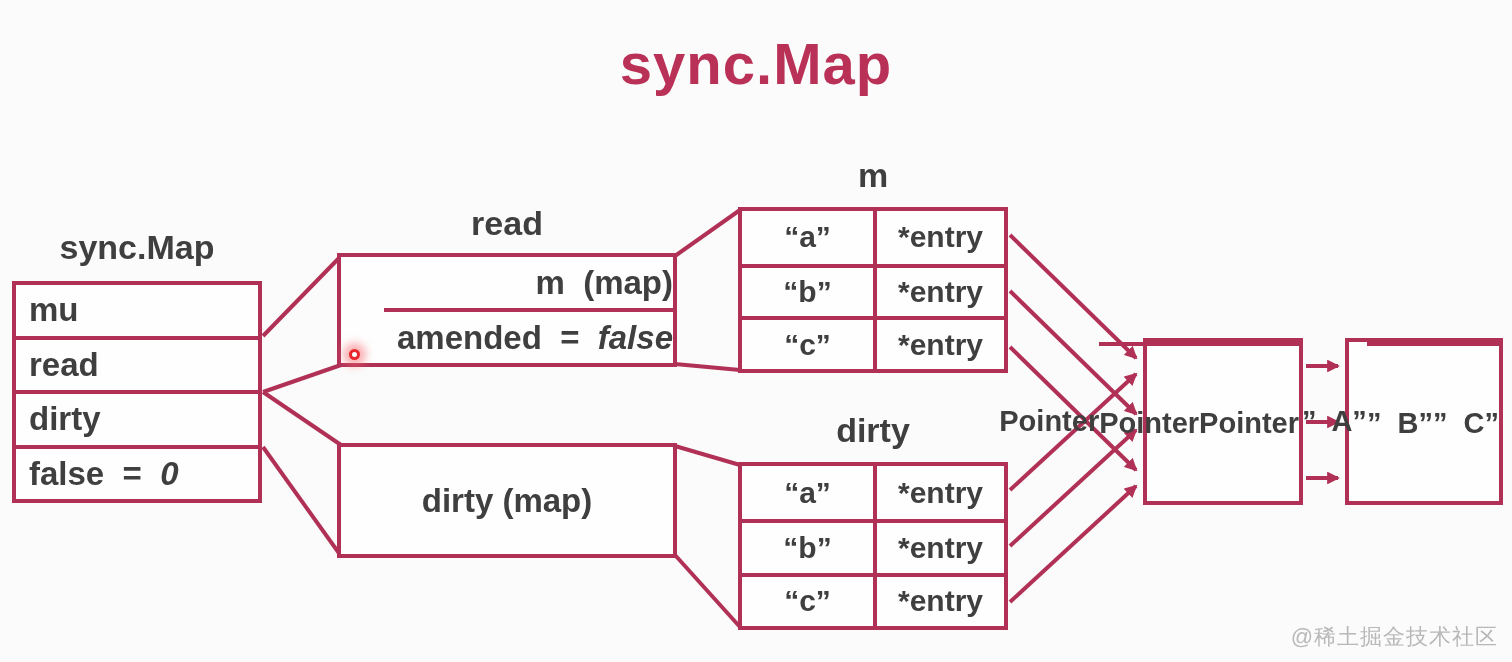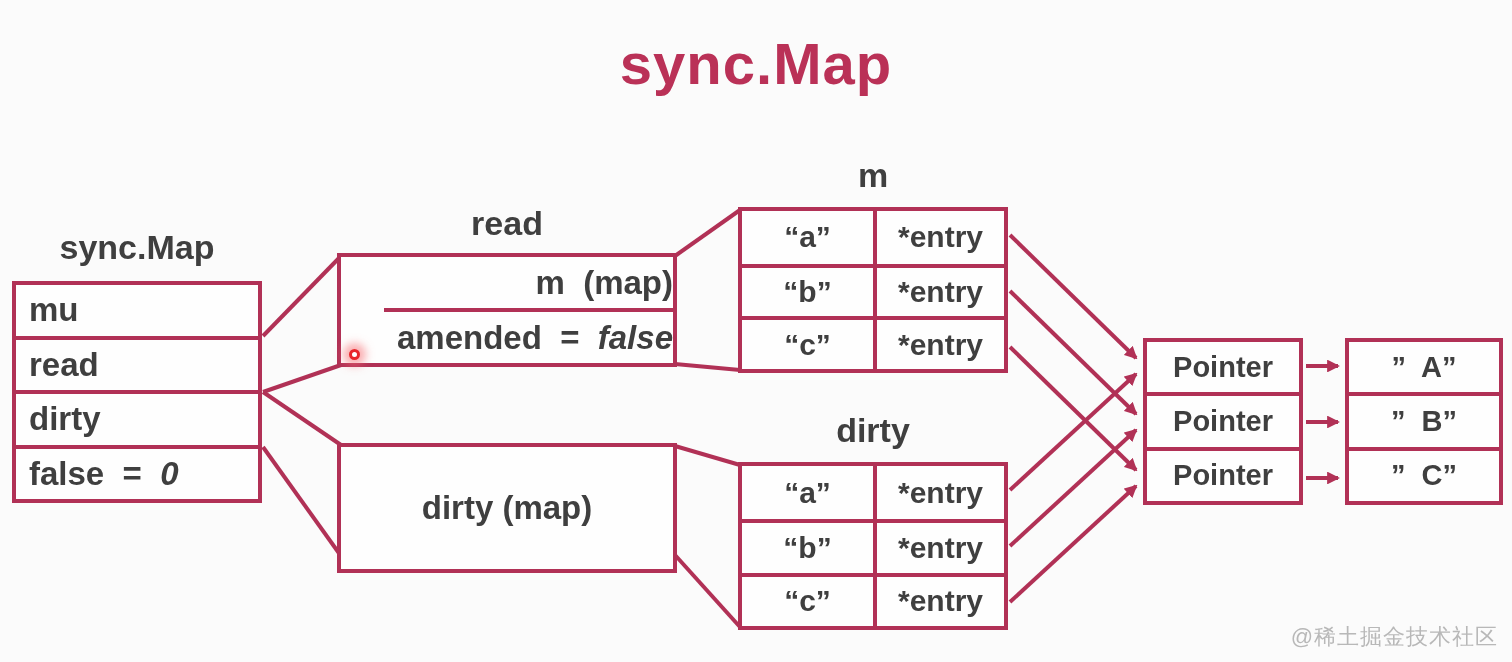--- a/index.html
+++ b/index.html
@@ -58,21 +58,21 @@
     display:flex;align-items:center;justify-content:center;
     font-size:30px;font-weight:bold;white-space:pre;
   }
   .kv-table .cell.val{border-left:4px solid var(--accent);}
   .kv-table .cell.rb{border-top:4px solid var(--accent);}
 
   .stack{
     background:var(--cell);
     border:4px solid var(--accent);
     z-index:2;
-    display:flex;flex-direction:column;justify-content:flex-end;
+    display:flex;justify-content:flex-end;
   }
   .stack .srow{
     flex:1;display:flex;align-items:center;justify-content:center;
     font-size:29px;font-weight:bold;white-space:pre;
   }
   .stack .srow + .srow{border-top:4px solid var(--accent);}
 
   .center-row{align-items:center;justify-content:center;padding-left:0 !important;font-size:34px;}
 
   .laser-dot{
@@ -130,21 +130,21 @@
   <div class="row"><span>dirty</span></div>
   <div class="row"><span>false  =  </span><span class="italic-val">0</span></div>
 </div>
 
 <div class="abs box-label" style="left:337px;top:204px;width:340px;">read</div>
 <div class="abs node" style="left:337px;top:253px;width:340px;height:114px;align-items:flex-end;">
   <div class="row"><span>m  (map)</span></div>
   <div class="row"><span>amended  =  </span><span class="italic-val">false</span></div>
 </div>
 
-<div class="abs node" style="left:337px;top:443px;width:340px;height:130px;">
+<div class="abs node" style="left:337px;top:443px;width:340px;height:115px;">
   <div class="row center-row">dirty (map)</div>
 </div>
 
 <div class="abs box-label" style="left:738px;top:156px;width:270px;">m</div>
 <div class="abs kv-table" style="left:738px;top:207px;width:270px;height:166px;">
   <div class="cell">“a”</div>
   <div class="cell val">*entry</div>
   <div class="cell rb">“b”</div>
   <div class="cell val rb">*entry</div>
   <div class="cell rb">“c”</div>

